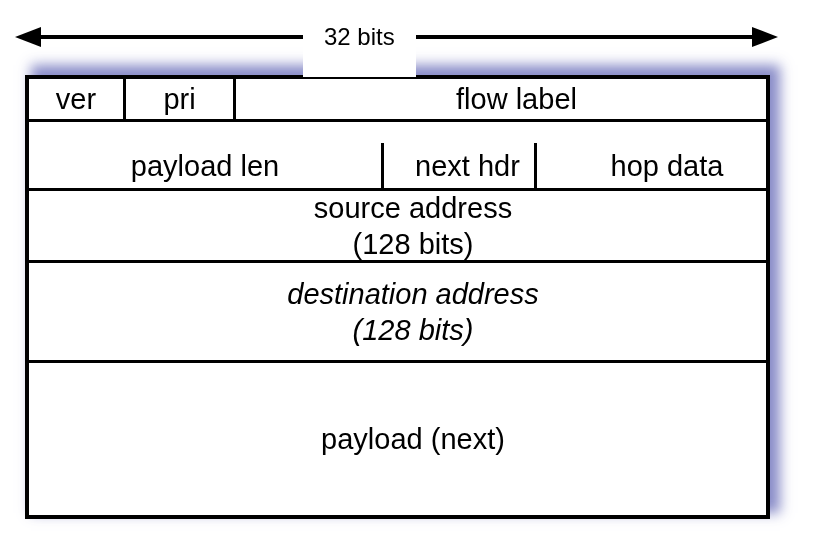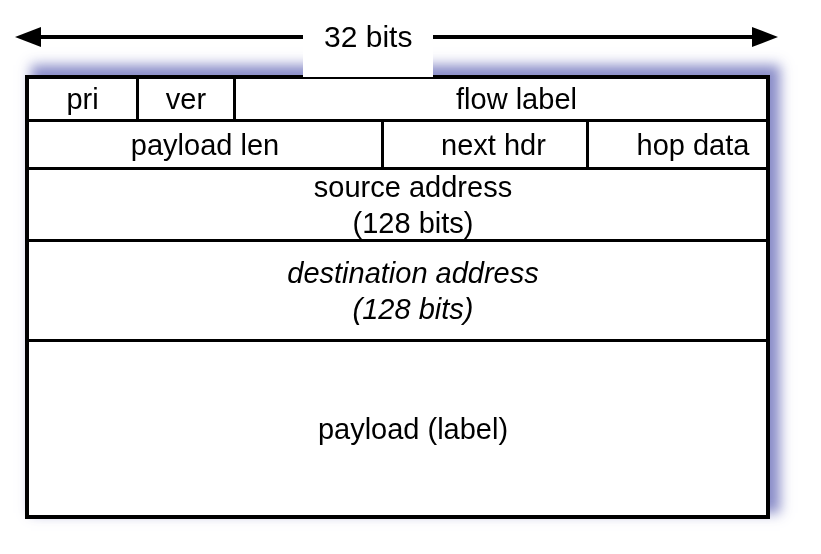--- a/index.html
+++ b/index.html
@@ -45,21 +45,21 @@
     height: 4px;
     background: #000;
     flex: 0 0 auto;
   }
   .arrow-line.left  { width: 262px; }
   .arrow-line.right { flex: 1 1 auto; }
   .bits-label {
     position: relative;
     z-index: 2;
     padding: 0 21px;
-    font-size: 30px;
+    font-size: 24px;
     line-height: 32px;
     white-space: nowrap;
   }
   .bits-label::before {
     content: "";
     position: absolute;
     left: 0;
     right: 0;
     top: -3px;
     bottom: -24px;
@@ -82,21 +82,21 @@
     flex-direction: column;
     z-index: 1;
   }
   .prow {
     display: flex;
     box-sizing: border-box;
     border-bottom: 3px solid #000;
     flex: 0 0 auto;
   }
   .prow.r1 { height: 43px; }
-  .prow.r2 { height: 48px; }
+  .prow.r2 { height: 48px; margin-top: 21px; }
   .prow.r3 { height: 72px; }
   .prow.r4 { height: 100px; font-style: italic; }
   .prow.r5 { flex: 1 1 auto; border-bottom: none; }
 
   .cell {
     box-sizing: border-box;
     border-right: 3px solid #000;
     display: flex;
     flex-direction: column;
     align-items: center;
@@ -105,43 +105,43 @@
     font-size: 29px;
     line-height: 36px;
     flex: 0 0 auto;
     overflow: hidden;
   }
   .cell:last-child { border-right: none; flex: 1 1 auto; padding-left: 31px; }
 
   .w-ver  { width: 97px;  }
   .w-pri  { width: 110px; }
   .w-plen { width: 355px; }
-  .w-nhdr { width: 205px; padding-left: 17px; }
+  .w-nhdr { width: 153px; padding-left: 17px; }
 </style>
 </head>
 <body>
 
 <div class="stage">
 
   <div class="arrow-row">
     <span class="arrowhead left"></span>
     <span class="arrow-line left"></span>
     <span class="bits-label">32 bits</span>
     <span class="arrow-line right"></span>
     <span class="arrowhead right"></span>
   </div>
 
   <div class="packet">
 
     <div class="prow r1">
+      <div class="cell w-ver">
+        <span>ver</span>
+      </div>
       <div class="cell w-pri">
         <span>pri</span>
-      </div>
-      <div class="cell w-ver">
-        <span>ver</span>
       </div>
       <div class="cell">
         <span>flow label</span>
       </div>
     </div>
 
     <div class="prow r2">
       <div class="cell w-plen">
         <span>payload len</span>
       </div>
@@ -162,18 +162,18 @@
 
     <div class="prow r4">
       <div class="cell">
         <span>destination address</span>
         <span>(128 bits)</span>
       </div>
     </div>
 
     <div class="prow r5">
       <div class="cell">
-        <span>payload (label)</span>
+        <span>payload (next)</span>
       </div>
     </div>
 
   </div>
 </div>
 
 </body></html>

